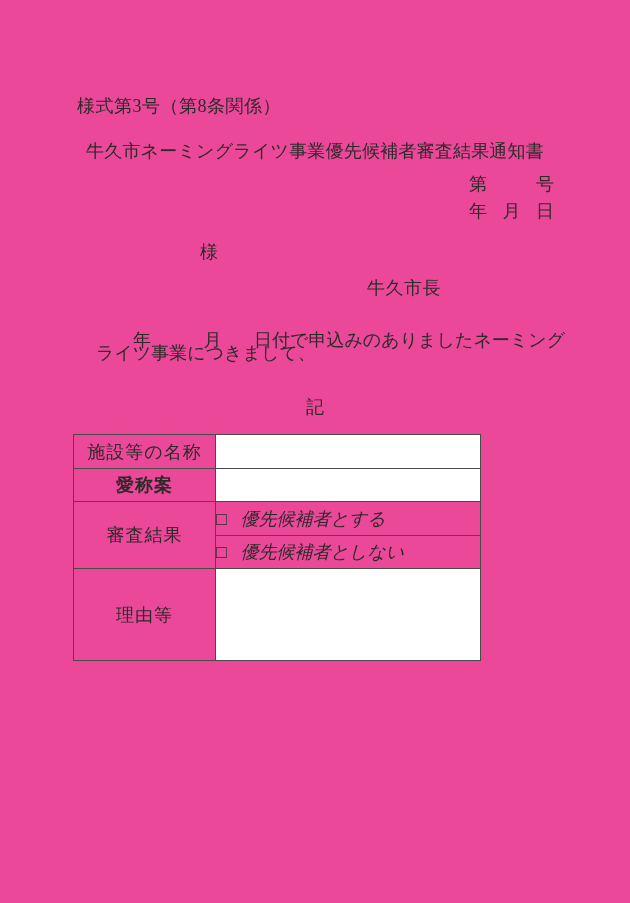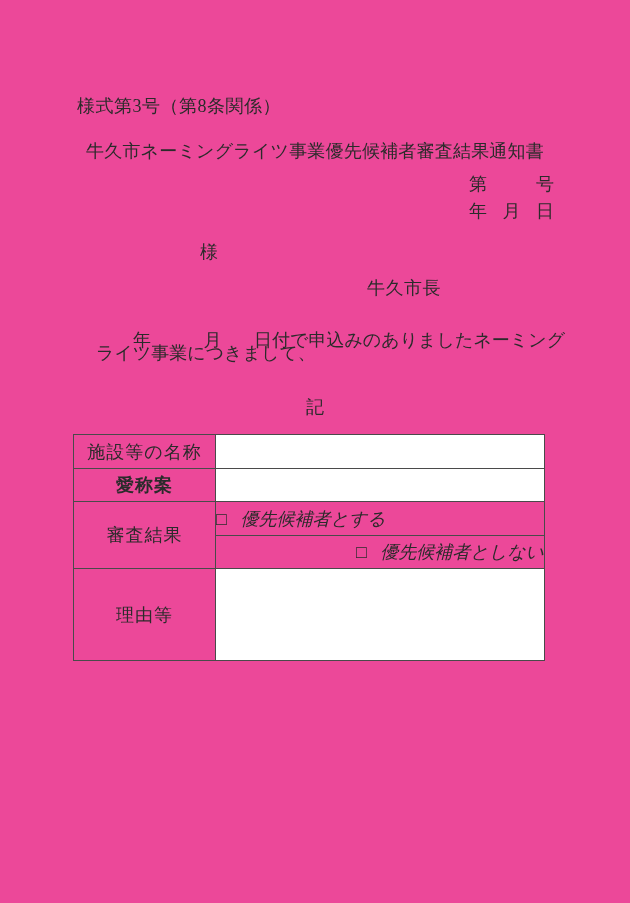--- a/index.html
+++ b/index.html
@@ -18,29 +18,29 @@
   .ref-block { position: absolute; top: 172px; right: 76px; width: 85px; }
   .ref-line { display: flex; justify-content: space-between; height: 27px; align-items: flex-start; }
   .addressee { position: absolute; left: 200px; top: 240px; }
   .sender { position: absolute; left: 367px; top: 276px; letter-spacing: 0.5px; text-align: right; }
   .body-text { position: absolute; left: 96px; top: 334px; width: 486px; line-height: 13px; }
   .slot-year { margin-left: 37px; }
   .slot-month { margin-left: 48px; }
   .slot-rest { margin-left: 28px; }
   .record-mark { position: absolute; left: 0; top: 395px; width: 100%; text-align: center; }
   .form-table {
-    position: absolute; left: 73px; top: 434px; width: 472px;
+    position: absolute; left: 73px; top: 434px; width: 408px;
     border-collapse: collapse; table-layout: fixed;
   }
   .form-table td { border: 1px solid #4a4a4a; padding: 0; }
   .col-label { width: 141px; text-align: center; vertical-align: middle; letter-spacing: 1px; }
   .row-1 { height: 34px; }
   .row-2 { height: 33px; font-weight: bold; }
   .row-3a { height: 34px; }
-  .row-3b { height: 33px; text-align: right; }
+  .row-3b { height: 33px; }
   .row-4 { height: 92px; }
   .opt-cell { vertical-align: middle; padding-left: 17px; font-style: italic; }
   .cb { display: inline-block; margin-right: 9px; }
   .val-cell { background: #ffffff; }
 </style>
 </head>
 <body>
 
 <div class="page">
 

